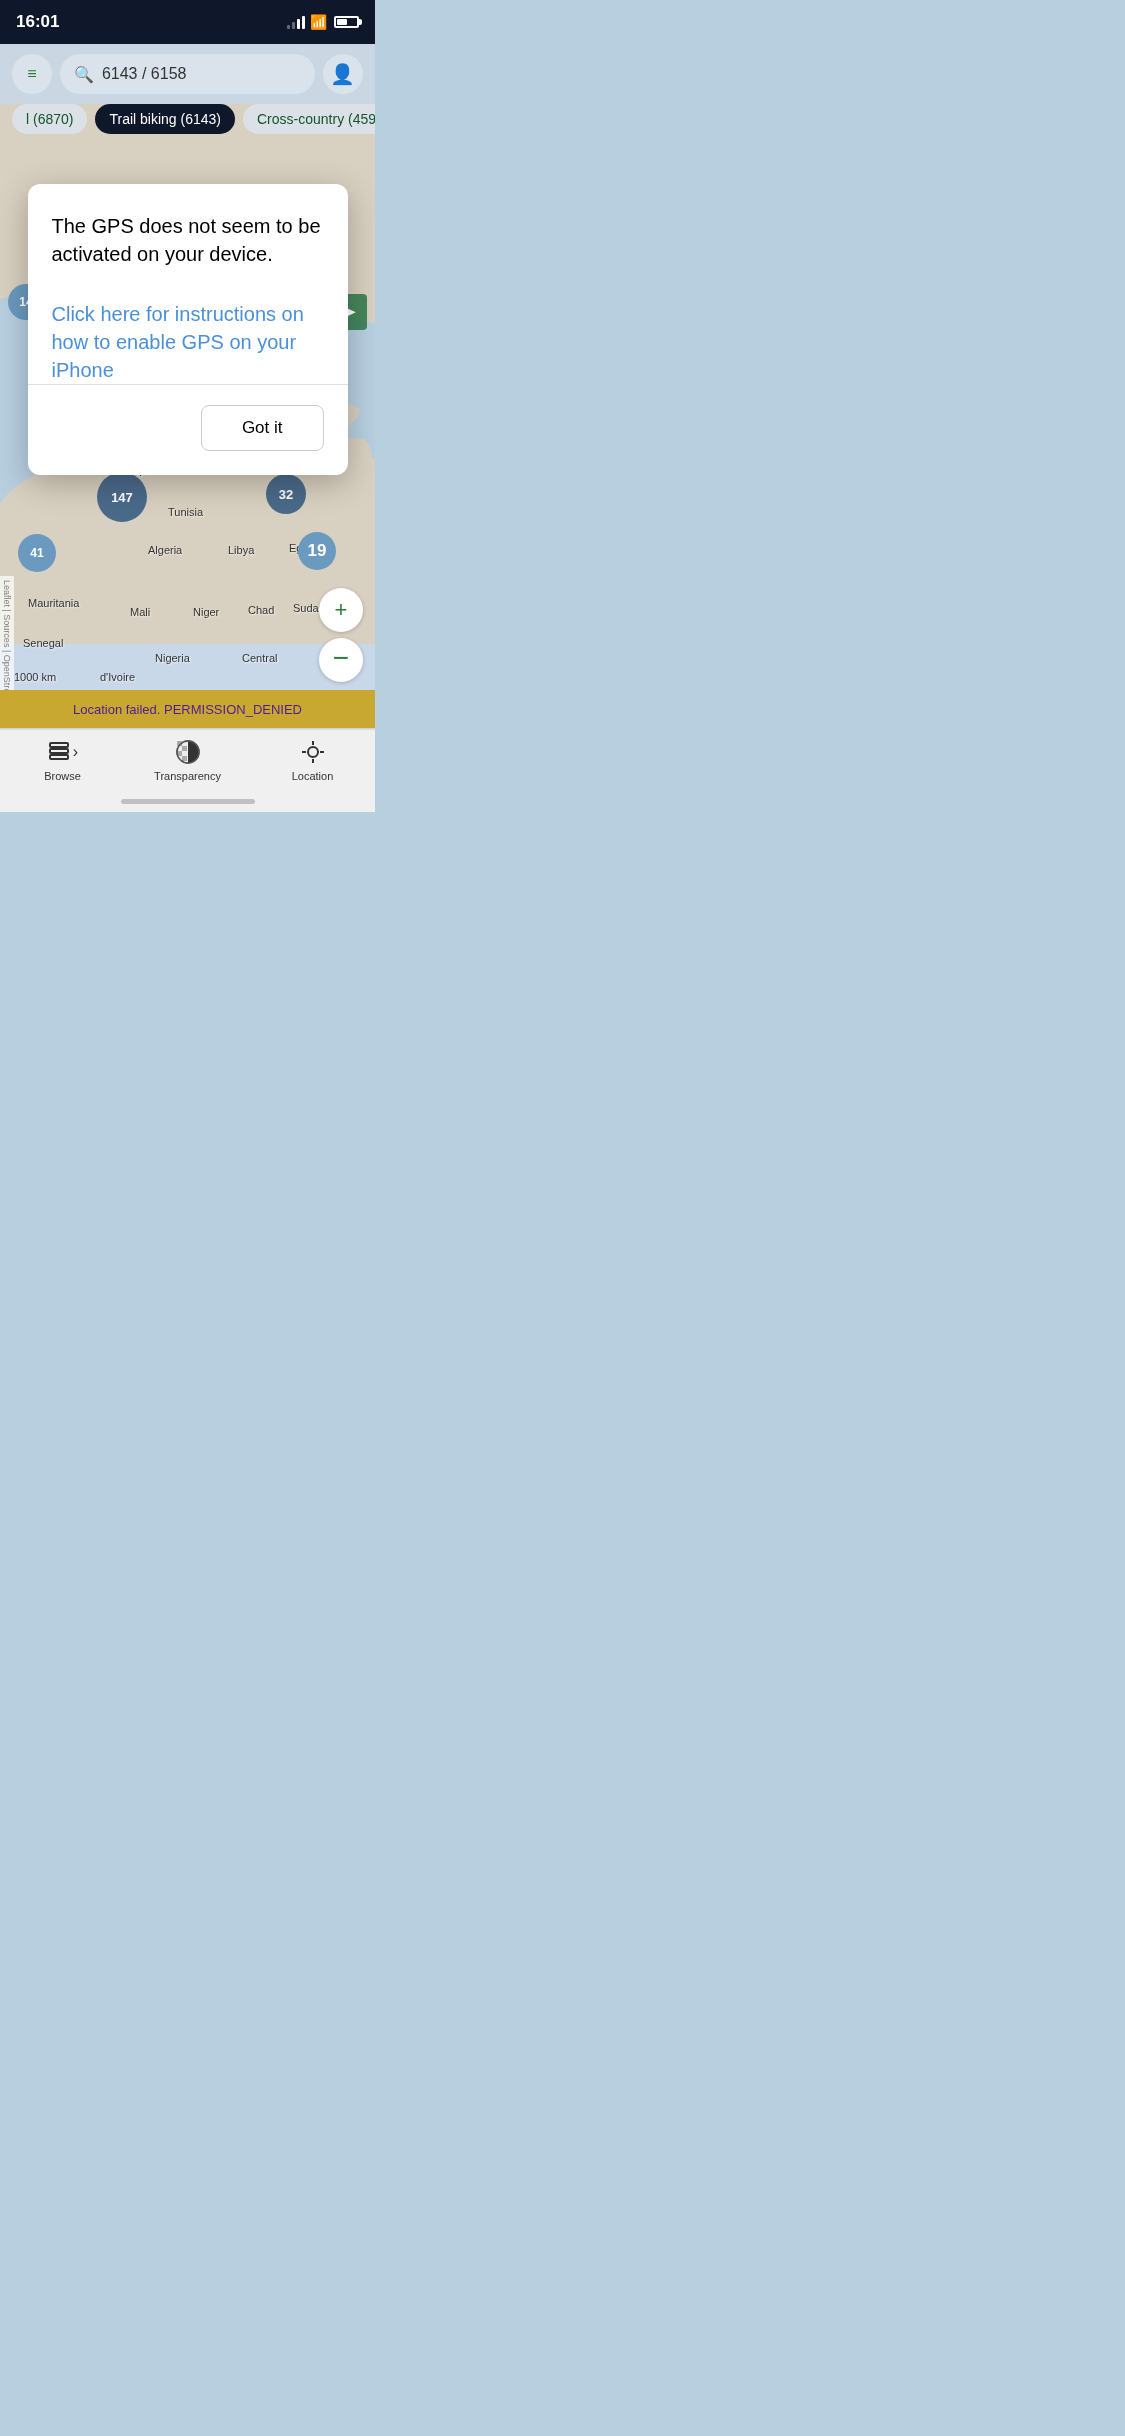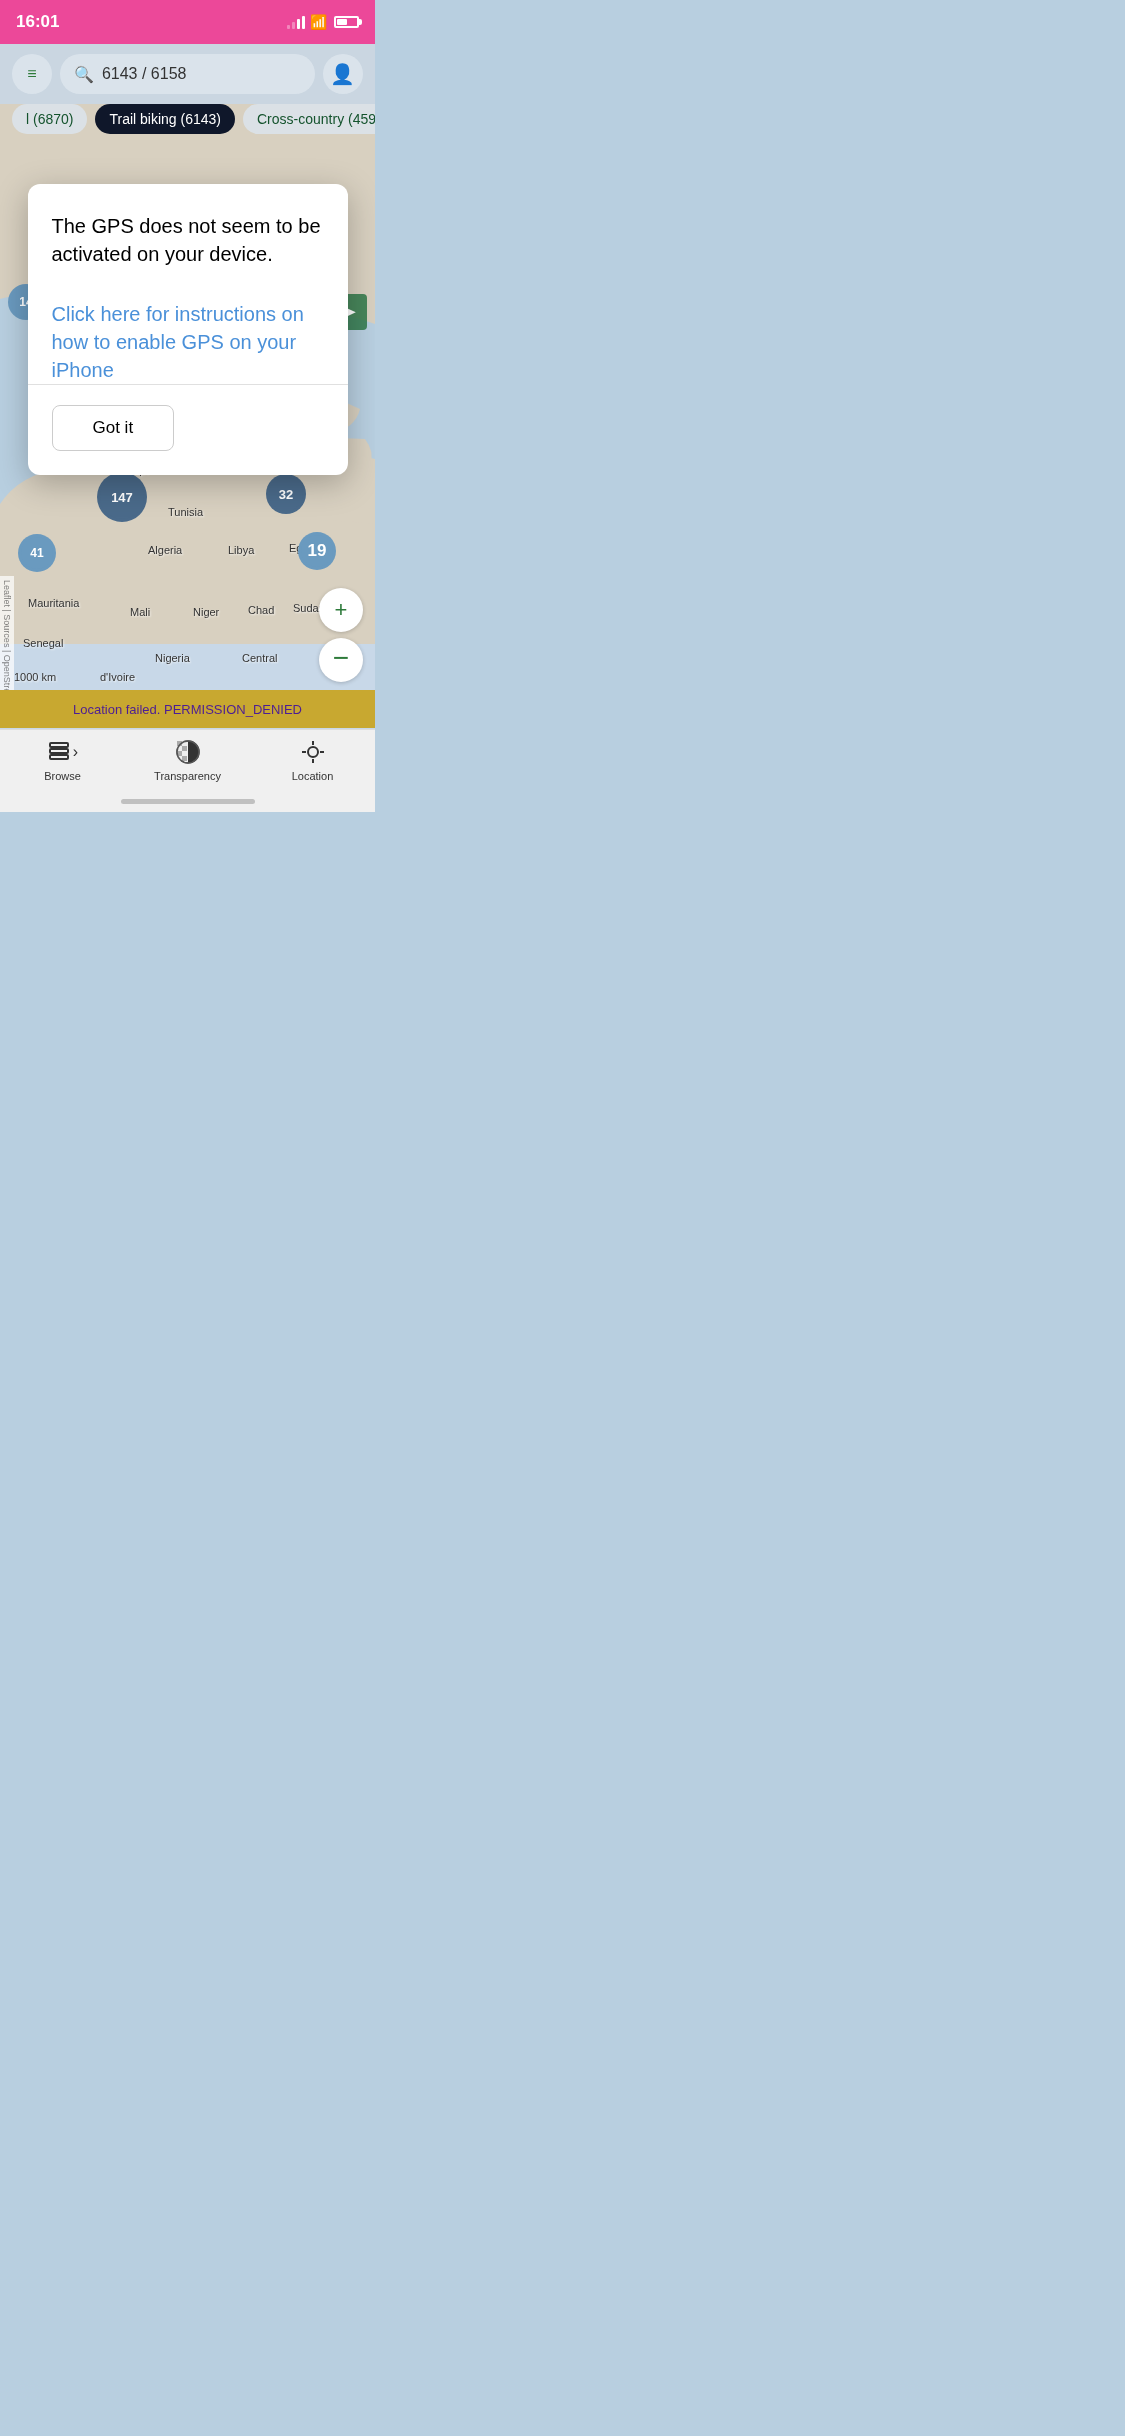--- a/index.html
+++ b/index.html
@@ -12,21 +12,21 @@
       overflow: hidden;
       background: #b8cfe0;
       position: relative;
     }
 
     
     .status-bar {
       position: absolute;
       top: 0; left: 0; right: 0;
       height: 44px;
-      background: #ec4899;
+      background: #0f172a;
       display: flex;
       align-items: center;
       justify-content: space-between;
       padding: 0 16px;
       z-index: 100;
     }
     .status-time {
       color: white;
       font-size: 17px;
       font-weight: 600;
@@ -299,21 +299,21 @@
       line-height: 1.4;
       cursor: pointer;
     }
     .dialog-divider {
       height: 1px;
       background: #e0e0e0;
       margin: 0 -24px 20px;
     }
     .dialog-btn-row {
       display: flex;
-      justify-content: flex-start;
+      justify-content: flex-end;
     }
     .dialog-got-it {
       border: 1px solid #ccc;
       border-radius: 8px;
       padding: 12px 40px;
       font-size: 17px;
       color: #000;
       background: white;
       cursor: pointer;
     }

